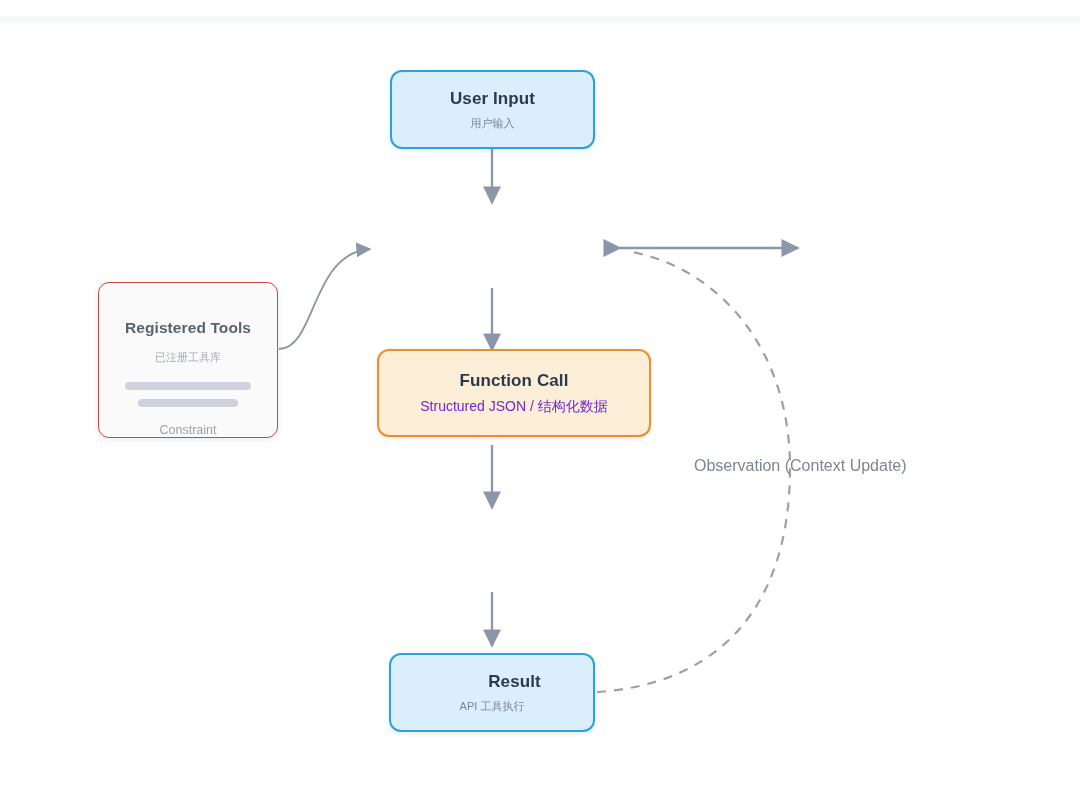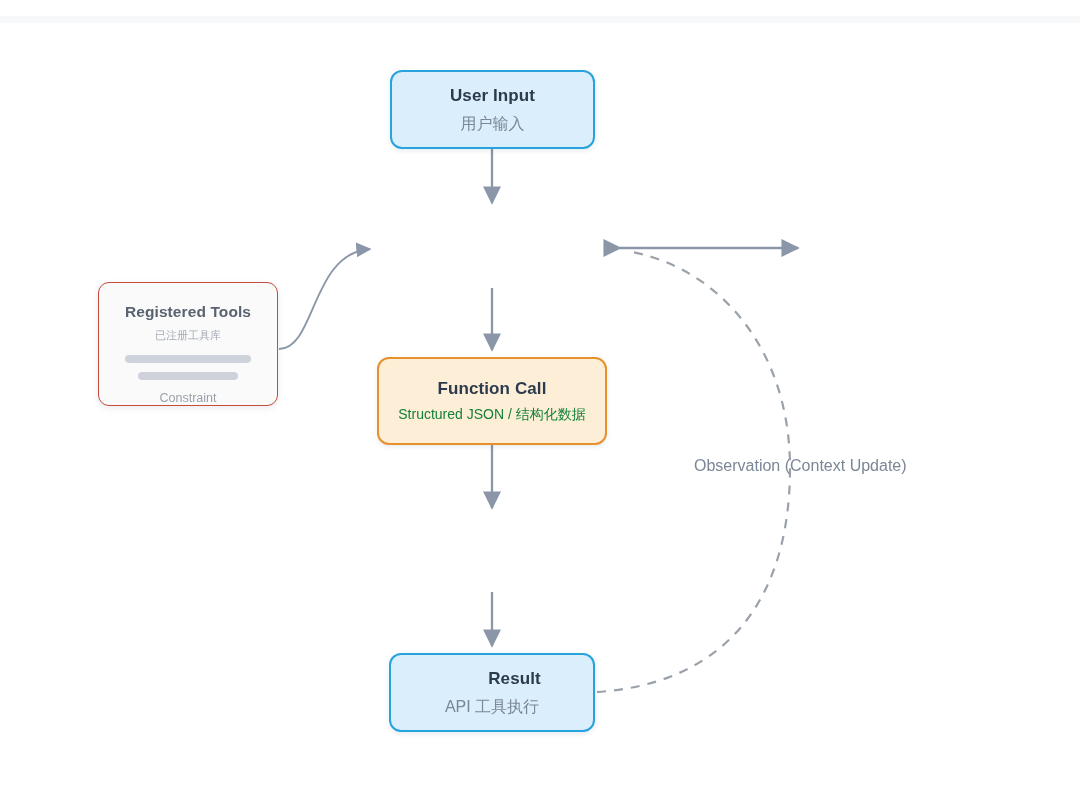--- a/index.html
+++ b/index.html
@@ -44,21 +44,21 @@
     align-items: center;
     justify-content: center;
   }
   .node .title {
     font-size: 17px;
     font-weight: bold;
     letter-spacing: 0.1px;
     line-height: 1.2;
   }
   .node .subtitle {
-    font-size: 16px;
+    font-size: 11px;
     margin-top: 7px;
     line-height: 1.2;
   }
 
   
   #node-user-input {
     left: 390px; top: 54px;
     width: 205px; height: 79px;
     background: #dbeefb;
     border: 2.2px solid #27a3dd;
@@ -73,29 +73,29 @@
     width: 228px; height: 78px;
     background: #d4fbe5;
     border: 2.2px solid #10b981;
     box-shadow: 0 2px 5px rgba(40,70,110,0.10);
   }
   #node-llm .title { color: #2c3a4d; }
   #node-llm .subtitle { color: #7b8796; }
 
   
   #node-function-call {
-    left: 377px; top: 341px;
-    width: 230px; height: 88px;
+    left: 377px; top: 333px;
+    width: 274px; height: 88px;
     background: #fdeed8;
     border: 2.2px solid #e8912c;
     box-shadow: 0 2px 5px rgba(40,70,110,0.10);
     text-align: right;
   }
   #node-function-call .title { color: #2c3a4d; }
-  #node-function-call .subtitle { color: #15803d; font-size: 14px; }
+  #node-function-call .subtitle { color: #6d28d9; font-size: 14px; }
 
   
   #node-executor {
     left: 389px; top: 499px;
     width: 204px; height: 77px;
     background: #d4fbe5;
     border: 2.2px solid #18a66a;
     box-shadow: 0 2px 5px rgba(40,70,110,0.10);
   }
   #node-executor .title { color: #2c3a4d; }
@@ -120,27 +120,27 @@
     border: none;
     border-radius: 13px;
     box-shadow: 0 3px 7px rgba(40,60,90,0.18);
   }
   #node-final-answer .title { color: #ffffff; }
   #node-final-answer .subtitle { color: #8c96a6; }
 
   
   #node-registered-tools {
     left: 98px; top: 266px;
-    width: 180px; height: 124px;
+    width: 180px; height: 156px;
     background: #fafafa;
     border: 1.8px solid #c64b3e;
     border-radius: 11px;
     box-shadow: 0 2px 6px rgba(40,60,90,0.10);
-    justify-content: center;
-    padding-top: 20px;
+    justify-content: space-between;
+    padding-top: 36px;
   }
   #node-registered-tools .title { font-size: 15.5px; color: #59636f; }
   #node-registered-tools .subtitle { font-size: 11px; color: #a6adb6; margin-top: 8px; }
   .bars {
     width: 100%;
     display: flex;
     flex-direction: column;
     align-items: center;
     margin-top: 13px;
   }

